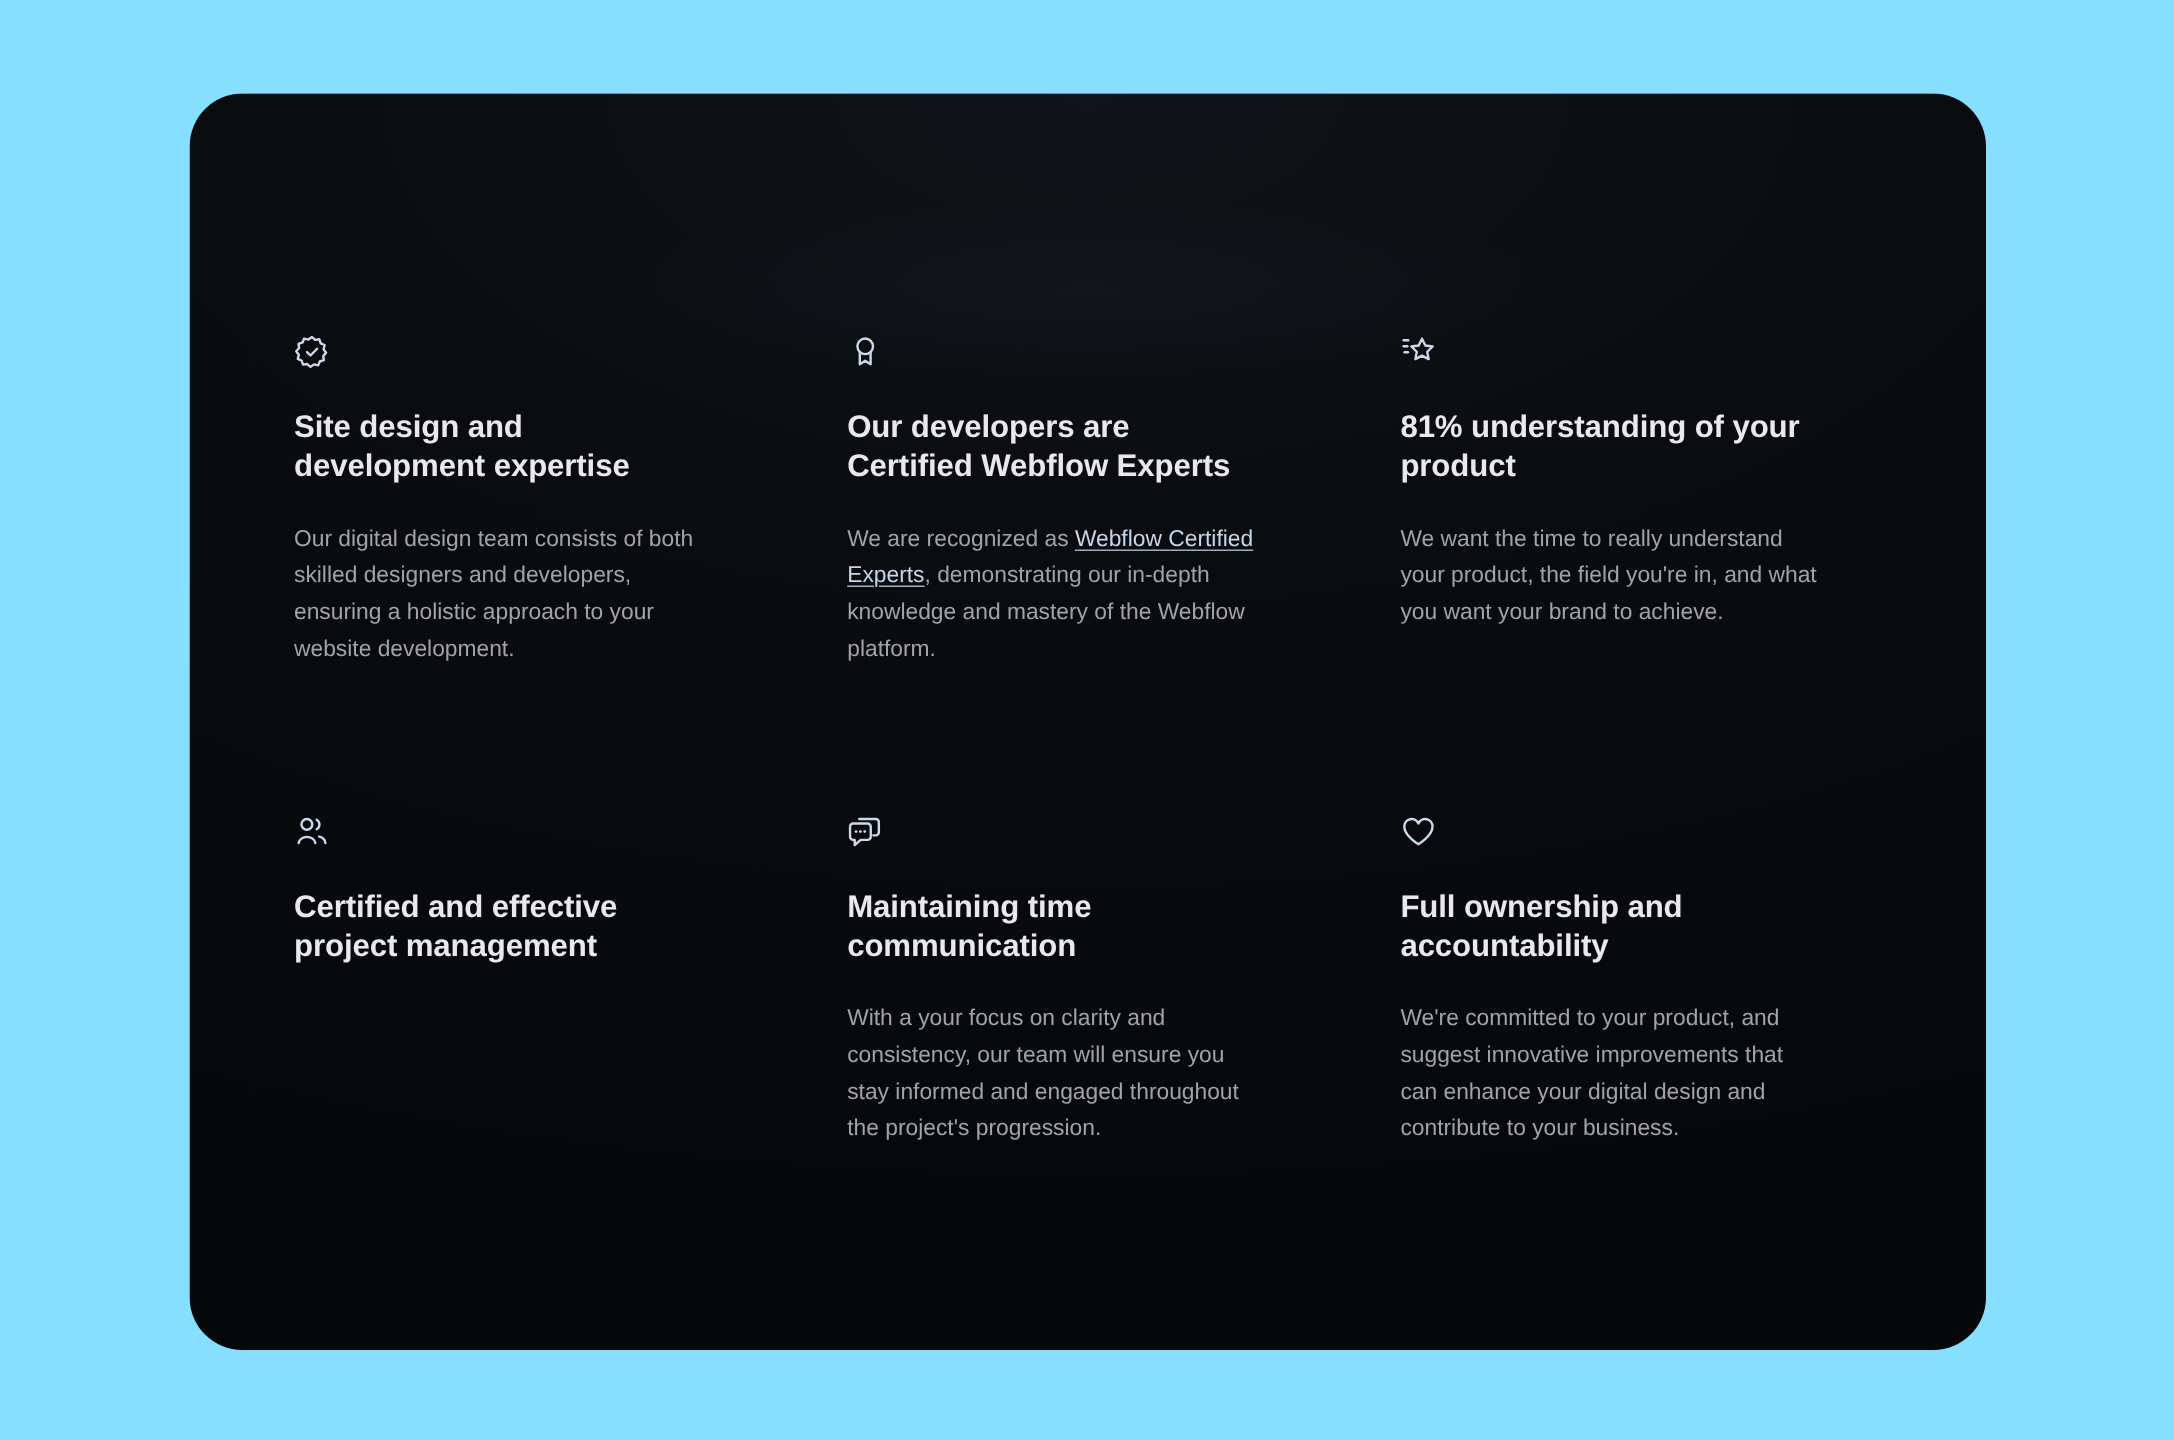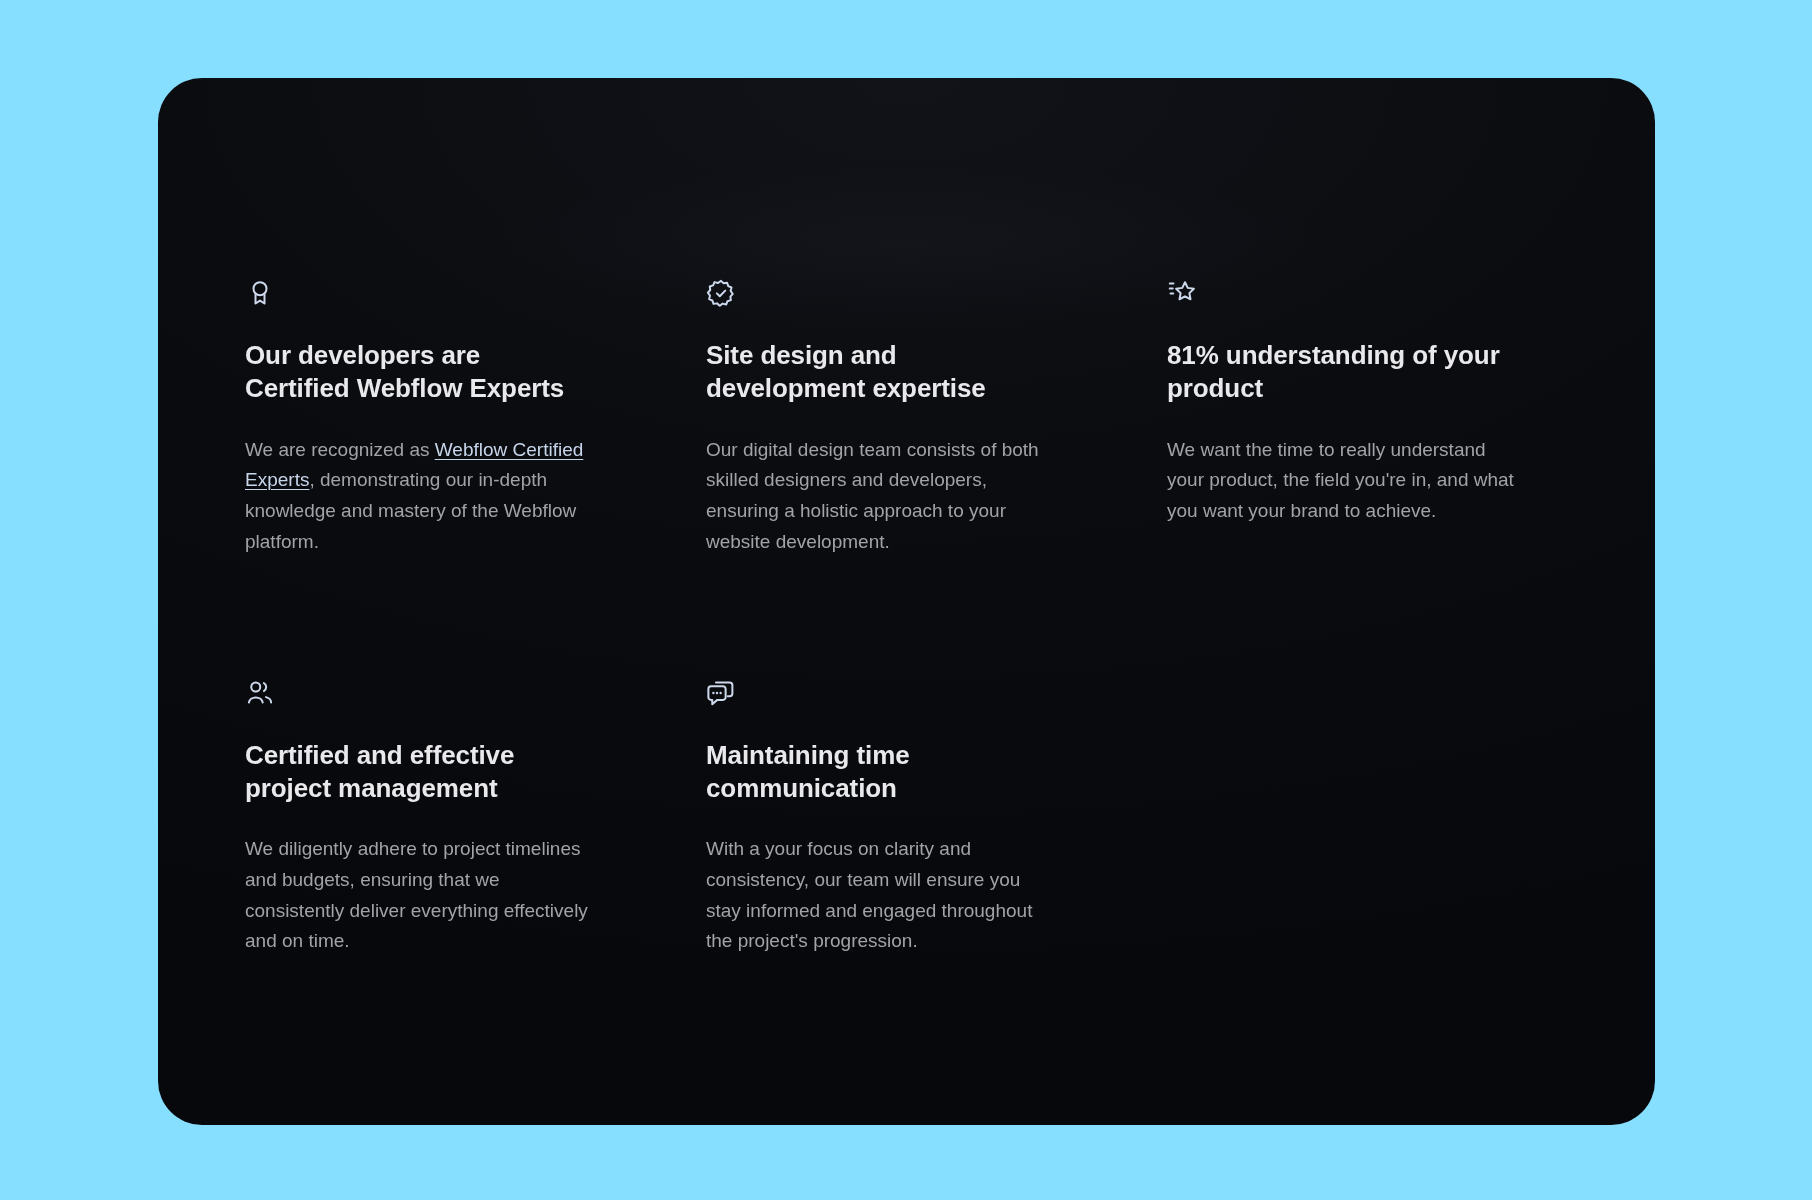--- a/index.html
+++ b/index.html
@@ -105,37 +105,37 @@
 <div class="stage">
 
   <section class="panel">
     <div class="panel-glow"></div>
 
     <div class="grid">
 
       <article class="feature">
         <span class="feature-icon">
           <svg viewBox="0 0 24 24" fill="none" stroke="currentColor" stroke-width="1.6" stroke-linecap="round" stroke-linejoin="round">
+            <path d="M12 2.3 14.1 4.2 16.9 3.8 17.8 6.5 20.4 7.6 19.7 10.4 21.4 12.7 19.5 14.9 19.9 17.7 17.2 18.6 16.1 21.2 13.3 20.5 11 22.2 8.8 20.3 6 20.7 5.1 18 2.5 16.9 3.2 14.1 1.5 11.8 3.4 9.6 3 6.8 5.7 5.9 6.8 3.3 9.6 4 Z"></path>
+            <path d="M8.7 12.3 11 14.6 15.4 10.1"></path>
+          </svg>
+        </span>
+        <h3 class="feature-title">Site design and development expertise</h3>
+        <p class="feature-desc">Our digital design team consists of both skilled designers and developers, ensuring a holistic approach to your website development.</p>
+      </article>
+
+      <article class="feature">
+        <span class="feature-icon">
+          <svg viewBox="0 0 24 24" fill="none" stroke="currentColor" stroke-width="1.6" stroke-linecap="round" stroke-linejoin="round">
             <circle cx="12" cy="8.5" r="5.2"></circle>
             <path d="M8.4 12.6 V20.4 L12 18.1 L15.6 20.4 V12.6"></path>
           </svg>
         </span>
         <h3 class="feature-title">Our developers are Certified Webflow Experts</h3>
         <p class="feature-desc"><span>We are recognized as </span><a class="feature-link">Webflow Certified Experts</a><span>, demonstrating our in-depth knowledge and mastery of the Webflow platform.</span></p>
-      </article>
-
-      <article class="feature">
-        <span class="feature-icon">
-          <svg viewBox="0 0 24 24" fill="none" stroke="currentColor" stroke-width="1.6" stroke-linecap="round" stroke-linejoin="round">
-            <path d="M12 2.3 14.1 4.2 16.9 3.8 17.8 6.5 20.4 7.6 19.7 10.4 21.4 12.7 19.5 14.9 19.9 17.7 17.2 18.6 16.1 21.2 13.3 20.5 11 22.2 8.8 20.3 6 20.7 5.1 18 2.5 16.9 3.2 14.1 1.5 11.8 3.4 9.6 3 6.8 5.7 5.9 6.8 3.3 9.6 4 Z"></path>
-            <path d="M8.7 12.3 11 14.6 15.4 10.1"></path>
-          </svg>
-        </span>
-        <h3 class="feature-title">Site design and development expertise</h3>
-        <p class="feature-desc">Our digital design team consists of both skilled designers and developers, ensuring a holistic approach to your website development.</p>
       </article>
 
       <article class="feature">
         <span class="feature-icon">
           <svg viewBox="0 0 24 24" fill="none" stroke="currentColor" stroke-width="1.6" stroke-linecap="round" stroke-linejoin="round">
             <path d="M14.4 3.4 16.6 7.9 21.5 8.6 17.9 12.1 18.8 17 14.4 14.7 10 17 10.9 12.1 7.3 8.6 12.2 7.9 Z"></path>
             <path d="M5.2 4.4 H2.2"></path>
             <path d="M4.6 8.4 H2.2"></path>
             <path d="M5.0 12.4 H2.8"></path>
           </svg>
@@ -147,33 +147,41 @@
       <article class="feature">
         <span class="feature-icon">
           <svg viewBox="0 0 24 24" fill="none" stroke="currentColor" stroke-width="1.6" stroke-linecap="round" stroke-linejoin="round">
             <circle cx="8.6" cy="7.2" r="3.6"></circle>
             <path d="M3.1 19.6 a5.6 4.7 0 0 1 11.1 0"></path>
             <path d="M15.1 4.1 a3.6 3.6 0 0 1 0 6.3"></path>
             <path d="M16.8 15.3 a5.6 4.7 0 0 1 4.1 4.3"></path>
           </svg>
         </span>
         <h3 class="feature-title">Certified and effective project management</h3>
-        <p class="feature-desc">We diligently adhere to project timelines and budgets, ensuring that we consistently deliver everything effectively and on time.</p>
       </article>
 
       <article class="feature">
         <span class="feature-icon">
           <svg viewBox="0 0 24 24" fill="none" stroke="currentColor" stroke-width="1.6" stroke-linecap="round" stroke-linejoin="round">
             <path d="M8.0 3.6 H19.0 a2.1 2.1 0 0 1 2.1 2.1 V12.4 a2.1 2.1 0 0 1 -2.1 2.1 H17.4"></path>
             <path d="M13.6 6.6 H4.0 a2.1 2.1 0 0 0 -2.1 2.1 V15.4 a2.1 2.1 0 0 0 2.1 2.1 H5.0 V21.0 L9.0 17.5 H13.6 a2.1 2.1 0 0 0 2.1 -2.1 V8.7 a2.1 2.1 0 0 0 -2.1 -2.1 Z"></path>
             <circle cx="5.9" cy="12.0" r="0.95" fill="currentColor" stroke="none"></circle>
             <circle cx="8.8" cy="12.0" r="0.95" fill="currentColor" stroke="none"></circle>
             <circle cx="11.7" cy="12.0" r="0.95" fill="currentColor" stroke="none"></circle>
           </svg>
         </span>
         <h3 class="feature-title">Maintaining time communication</h3>
         <p class="feature-desc">With a your focus on clarity and consistency, our team will ensure you stay informed and engaged throughout the project's progression.</p>
       </article>
 
+      <article class="feature">
+        <span class="feature-icon">
+          <svg viewBox="0 0 24 24" fill="none" stroke="currentColor" stroke-width="1.6" stroke-linecap="round" stroke-linejoin="round">
+            <path d="M12 20.4 C12 20.4 2.6 14.9 2.6 8.8 A4.9 4.9 0 0 1 12 6.6 A4.9 4.9 0 0 1 21.4 8.8 C21.4 14.9 12 20.4 12 20.4 Z"></path>
+          </svg>
+        </span>
+        <h3 class="feature-title">Full ownership and accountability</h3>
+        <p class="feature-desc">We're committed to your product, and suggest innovative improvements that can enhance your digital design and contribute to your business.</p>
+      </article>
 
     </div>
   </section>
 </div>
 
 </body></html>

